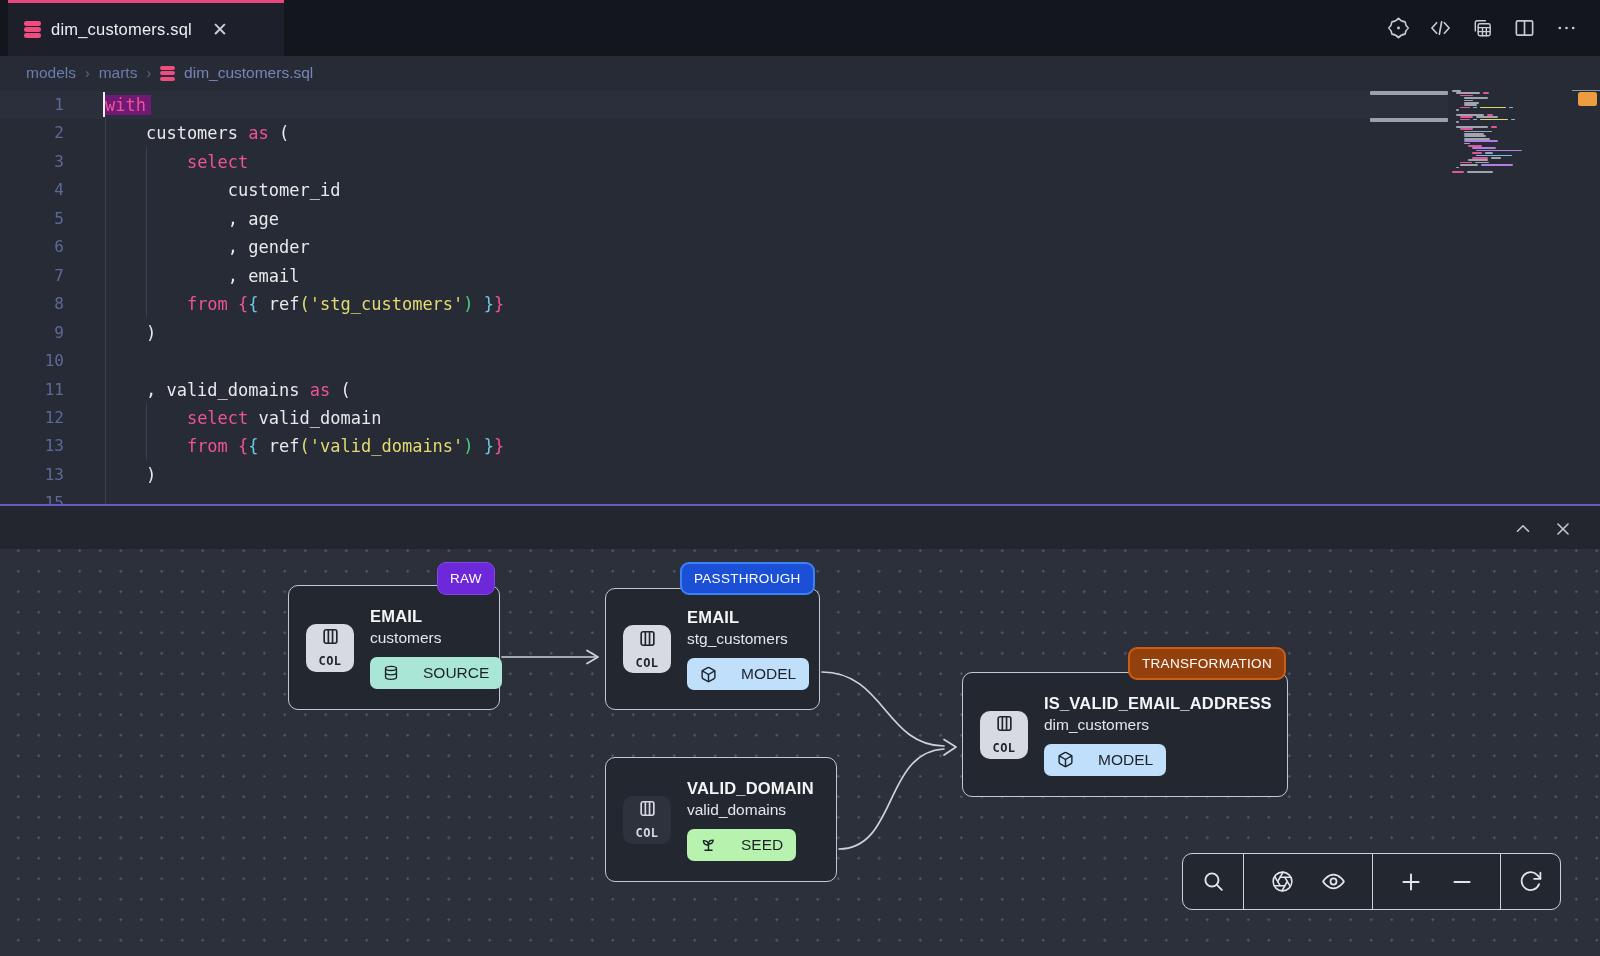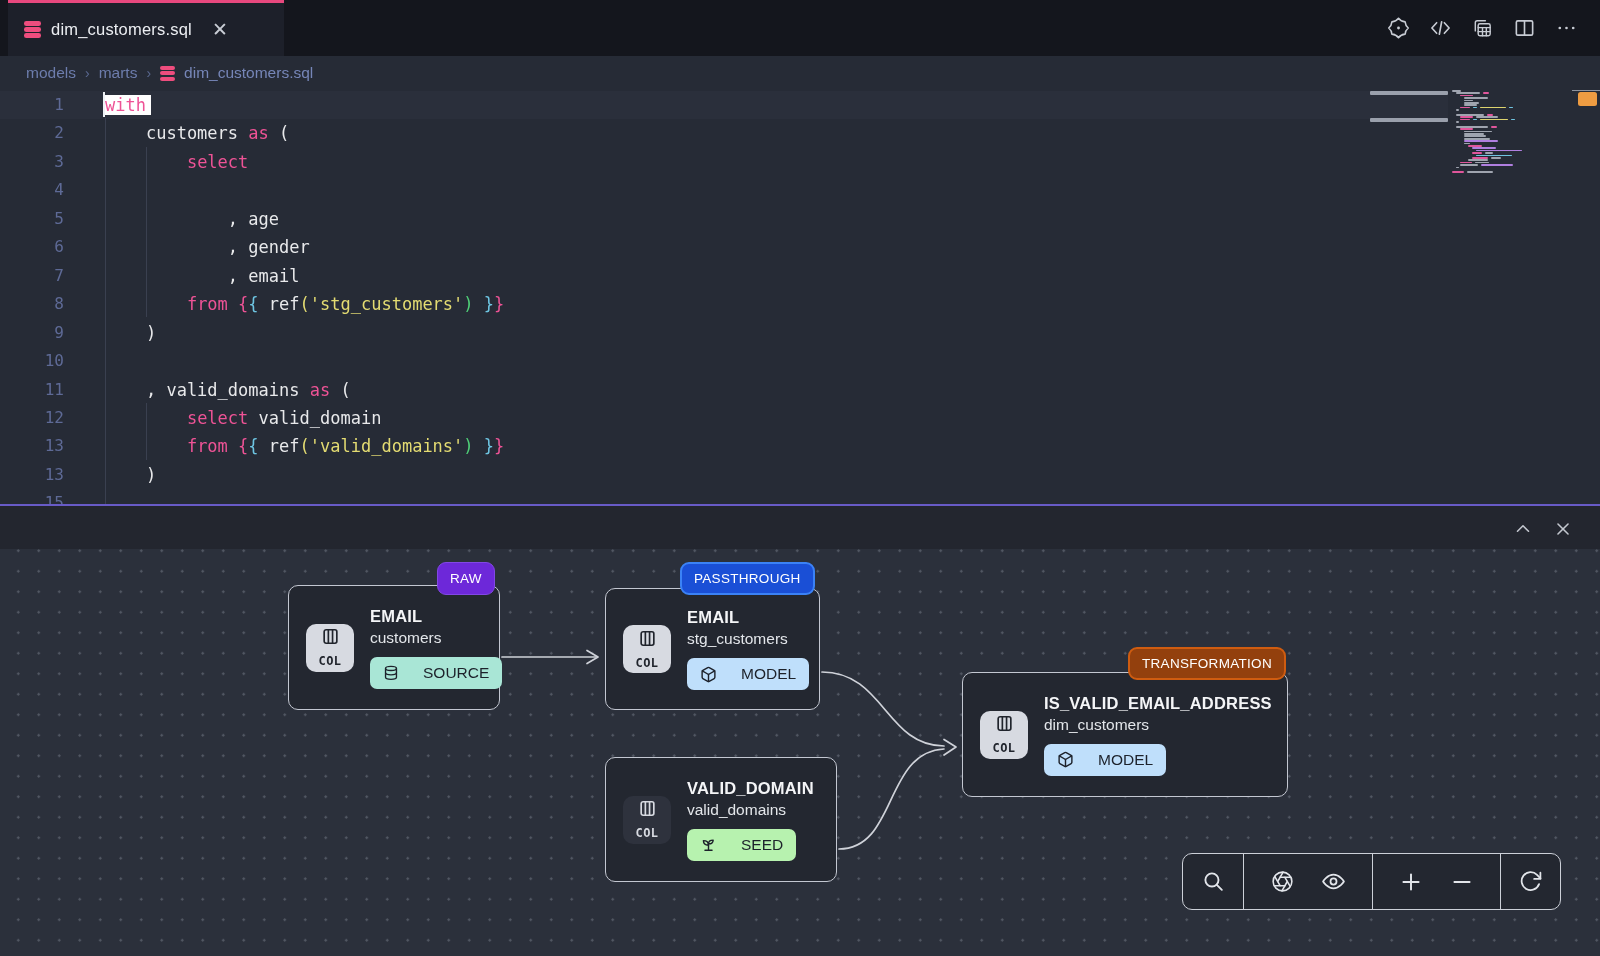--- a/index.html
+++ b/index.html
@@ -33,21 +33,21 @@
   .breadcrumb .dbicon i { width:15px; height:4px; }
   
   .editor { position:absolute; left:0; top:90px; width:1600px; height:414px; background:#262b36; overflow:hidden; }
   .code-line { position:absolute; left:0; width:1448px; height:28.45px; line-height:28.45px;
     font-family:"DejaVu Sans Mono", monospace; font-size:17px; white-space:pre; }
   .code-line.cur { background:#2a2f3b; }
   .ln { position:absolute; left:0; width:64px; text-align:right; color:#5e6a96; font-size:16px; }
   .ct { position:absolute; left:105px; }
   .tk-w { color:#e8e9eb; } .tk-k { color:#ee5396; } .tk-y { color:#e3db72; }
   .tk-c { color:#6ec6e3; } .tk-g { color:#4fd078; }
-  .tk-sel { background:#ffffff; box-decoration-break:clone; padding-right:5px; }
+  .tk-sel { background:#701a75; box-decoration-break:clone; padding-right:5px; }
   .cursor { position:absolute; left:103px; top:2px; width:2px; height:25px; background:#eef1f5; }
   .guide { position:absolute; width:1px; background:#3a4050; }
   .mini { position:absolute; left:1452px; top:0; width:96px; }
   .mini-row { position:relative; height:2.4px; }
   .mini-row i { position:absolute; top:0; height:1.7px; border-radius:1px; display:block; }
   .mg { background:rgba(190,195,206,.8); } .mp { background:#e0569b; } .my { background:#ddd46e; }
   .mv { background:#b07fe0; } .mc { background:#6fc3df; }
   .decor-bar { position:absolute; height:4px; background:#9aa0ac; border-radius:1px; }
   .ruler-mark { position:absolute; left:1578px; top:2px; width:19px; height:14px; background:#ee9c42; border-radius:2.5px; }
   .ruler-top { position:absolute; left:1572px; top:-4px; width:28px; height:5px; background:#8e949f; }
@@ -159,21 +159,21 @@
         <i></i>
       </span>
       <span class="bc-file">dim_customers.sql</span>
     </div>
 
   <div class="editor">
     <div id="code-area">
         <div class="code-line cur" style="top: 1px;"><span class="ln">1</span><span class="ct"><span class="tk-k tk-sel">with</span></span></div>
         <div class="code-line" style="top: 29.45px;"><span class="ln">2</span><span class="ct"><span class="tk-w">    customers </span><span class="tk-k">as</span><span class="tk-w"> (</span></span></div>
         <div class="code-line" style="top: 57.9px;"><span class="ln">3</span><span class="ct"><span class="tk-w">        </span><span class="tk-k">select</span></span></div>
-        <div class="code-line" style="top: 86.35px;"><span class="ln">4</span></div>
+        <div class="code-line" style="top: 86.35px;"><span class="ln">4</span><span class="ct"><span class="tk-w">            customer_id</span></span></div>
         <div class="code-line" style="top: 114.8px;"><span class="ln">5</span><span class="ct"><span class="tk-w">            , age</span></span></div>
         <div class="code-line" style="top: 143.25px;"><span class="ln">6</span><span class="ct"><span class="tk-w">            , gender</span></span></div>
         <div class="code-line" style="top: 171.7px;"><span class="ln">7</span><span class="ct"><span class="tk-w">            , email</span></span></div>
         <div class="code-line" style="top: 200.15px;"><span class="ln">8</span><span class="ct"><span class="tk-w">        </span><span class="tk-k">from</span><span class="tk-w"> </span><span class="tk-k">{</span><span class="tk-c">{</span><span class="tk-w"> ref</span><span class="tk-y">(</span><span class="tk-y">'stg_customers'</span><span class="tk-g">)</span><span class="tk-w"> </span><span class="tk-c">}</span><span class="tk-k">}</span></span></div>
         <div class="code-line" style="top: 228.6px;"><span class="ln">9</span><span class="ct"><span class="tk-w">    )</span></span></div>
         <div class="code-line" style="top: 257.05px;"><span class="ln">10</span><span class="ct"></span></div>
         <div class="code-line" style="top: 285.5px;"><span class="ln">11</span><span class="ct"><span class="tk-w">    , valid_domains </span><span class="tk-k">as</span><span class="tk-w"> (</span></span></div>
         <div class="code-line" style="top: 313.95px;"><span class="ln">12</span><span class="ct"><span class="tk-w">        </span><span class="tk-k">select</span><span class="tk-w"> valid_domain</span></span></div>
         <div class="code-line" style="top: 342.4px;"><span class="ln">13</span><span class="ct"><span class="tk-w">        </span><span class="tk-k">from</span><span class="tk-w"> </span><span class="tk-k">{</span><span class="tk-c">{</span><span class="tk-w"> ref</span><span class="tk-y">(</span><span class="tk-y">'valid_domains'</span><span class="tk-g">)</span><span class="tk-w"> </span><span class="tk-c">}</span><span class="tk-k">}</span></span></div>
         <div class="code-line" style="top: 370.85px;"><span class="ln">13</span><span class="ct"><span class="tk-w">    )</span></span></div>

